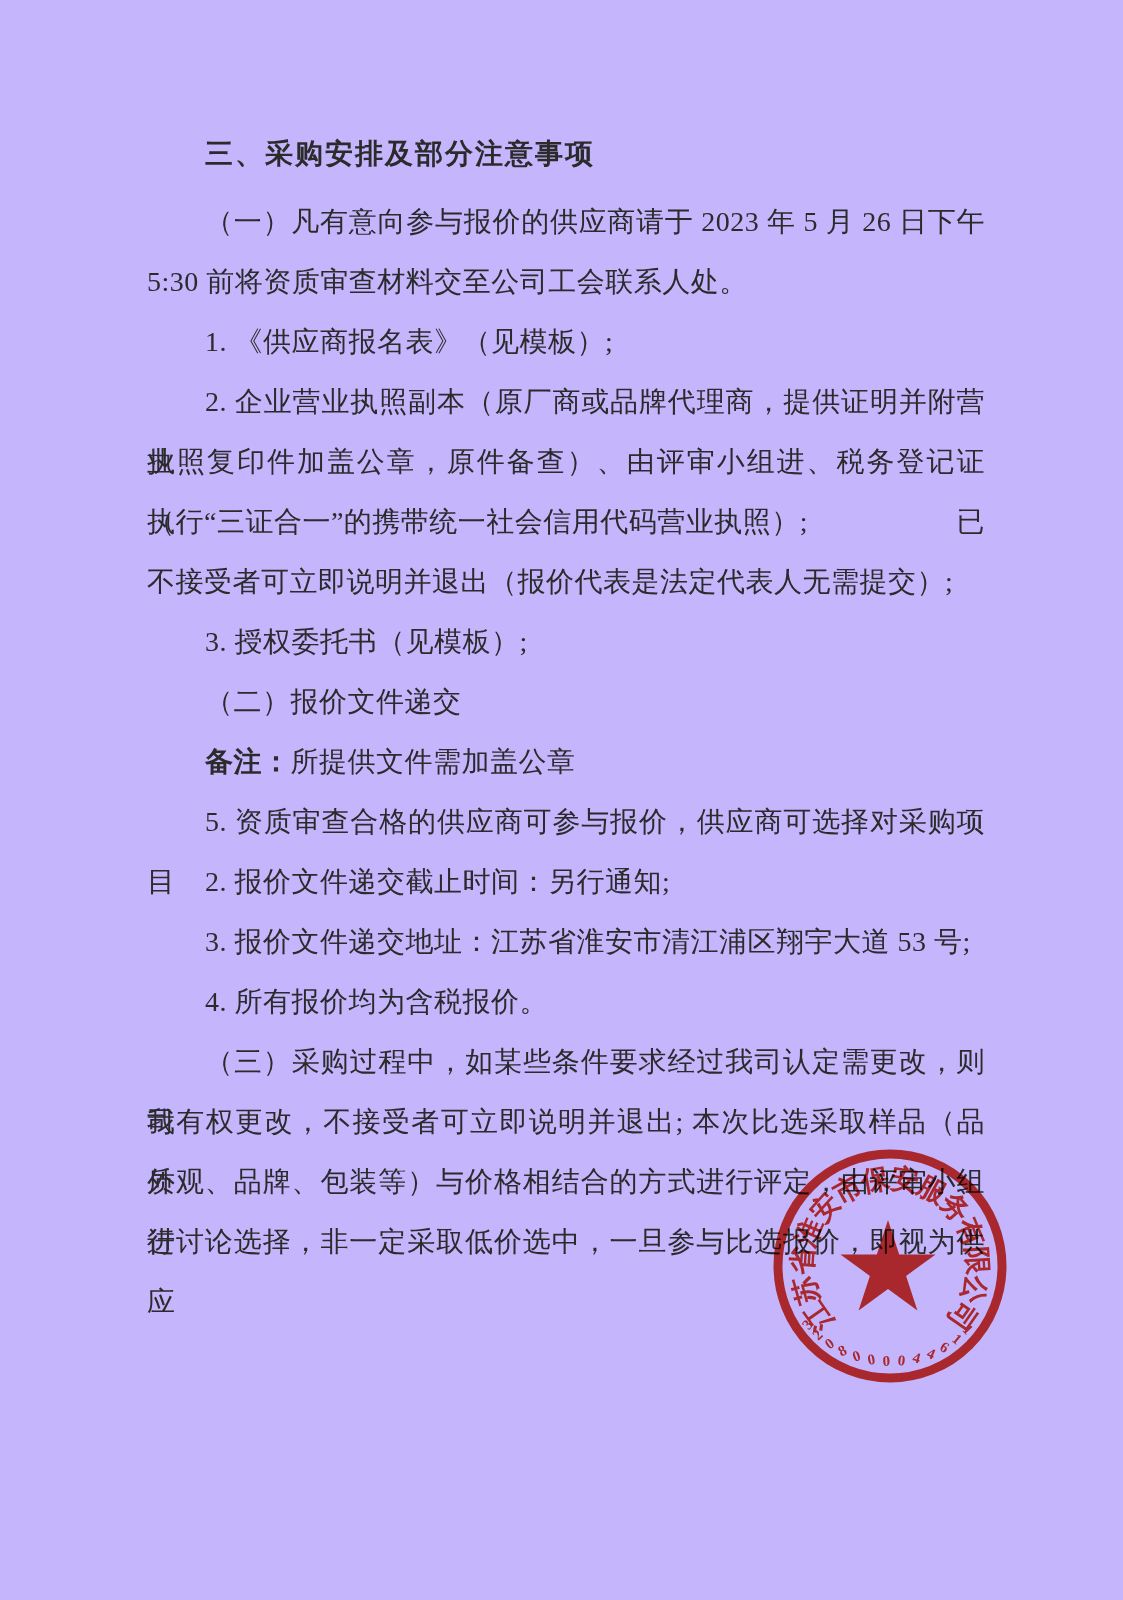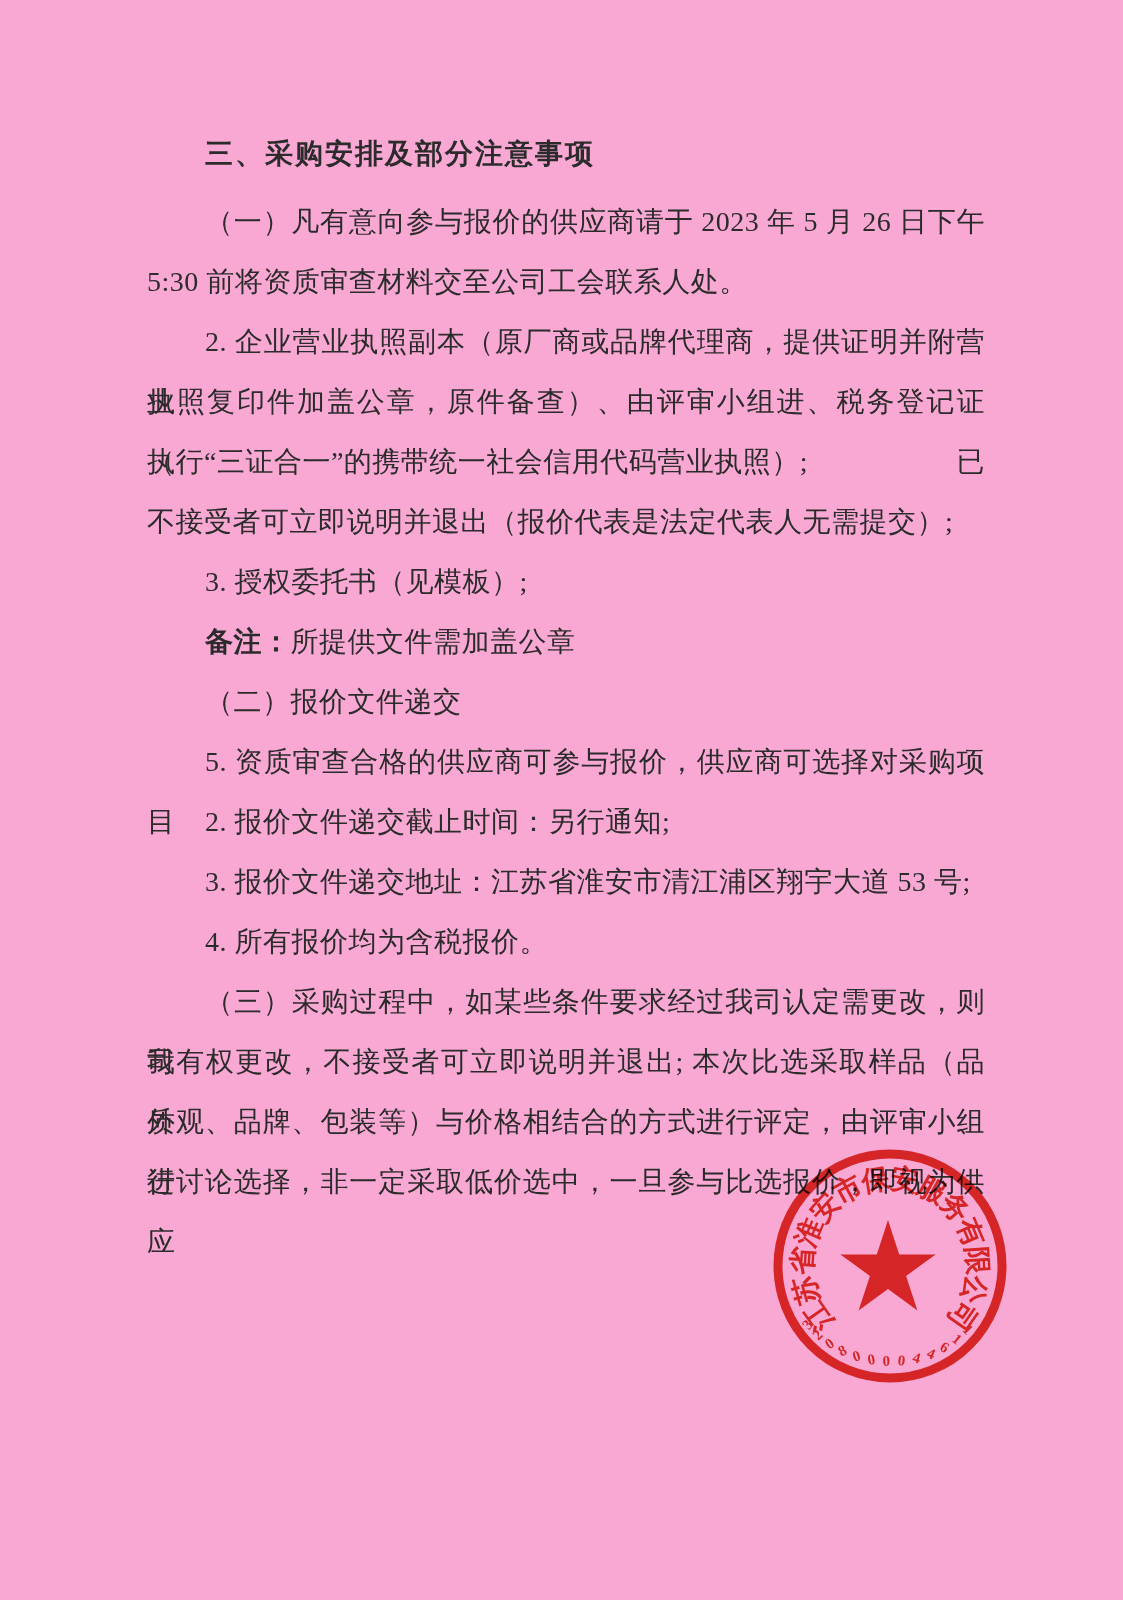--- a/index.html
+++ b/index.html
@@ -4,21 +4,21 @@
 <style>
   html,body{margin:0;padding:0;}
   body{
     width:1123px;height:1600px;
     background:#ffffff;
     font-family:"Liberation Serif","DejaVu Serif",serif;
   }
   .page{
     position:relative;
     width:1123px;height:1600px;
-    background:#f9a8d4;
+    background:#c4b5fd;
     overflow:hidden;
   }
   .text-column{
     position:absolute;
     left:147px;
     top:124px;
     width:838px;
     color:#2b2b2b;
   }
   .line{
@@ -50,27 +50,28 @@
   }
 </style>
 </head>
 <body>
 
 <div class="page">
   <div class="text-column" id="text-column">
       <div class="line indent heading">三、采购安排及部分注意事项</div>
       <div class="line indent full">（一）凡有意向参与报价的供应商请于 2023 年 5 月 26 日下午</div>
       <div class="line">5:30 前将资质审查材料交至公司工会联系人处。</div>
+      <div class="line indent">1. 《供应商报名表》（见模板）;</div>
       <div class="line indent full">2. 企业营业执照副本（原厂商或品牌代理商，提供证明并附营业</div>
       <div class="line full">执照复印件加盖公章，原件备查）、由评审小组进、税务登记证（已</div>
       <div class="line">执行“三证合一”的携带统一社会信用代码营业执照）;</div>
       <div class="line">不接受者可立即说明并退出（报价代表是法定代表人无需提交）;</div>
       <div class="line indent">3. 授权委托书（见模板）;</div>
+      <div class="line indent">（二）报价文件递交</div>
       <div class="line indent"><span class="bold">备注：</span>所提供文件需加盖公章</div>
-      <div class="line indent">（二）报价文件递交</div>
       <div class="line indent full">5. 资质审查合格的供应商可参与报价，供应商可选择对采购项目</div>
       <div class="line indent">2. 报价文件递交截止时间：另行通知;</div>
       <div class="line indent">3. 报价文件递交地址：江苏省淮安市清江浦区翔宇大道 53 号;</div>
       <div class="line indent">4. 所有报价均为含税报价。</div>
       <div class="line indent full">（三）采购过程中，如某些条件要求经过我司认定需更改，则我</div>
       <div class="line full">司有权更改，不接受者可立即说明并退出; 本次比选采取样品（品质、</div>
       <div class="line full">外观、品牌、包装等）与价格相结合的方式进行评定，由评审小组进</div>
       <div class="line full">行讨论选择，非一定采取低价选中，一旦参与比选报价，即视为供应</div>
     </div>
   <svg class="stamp" id="stamp-svg" viewBox="0 0 250 250" role="img" aria-label="red circular company seal">

